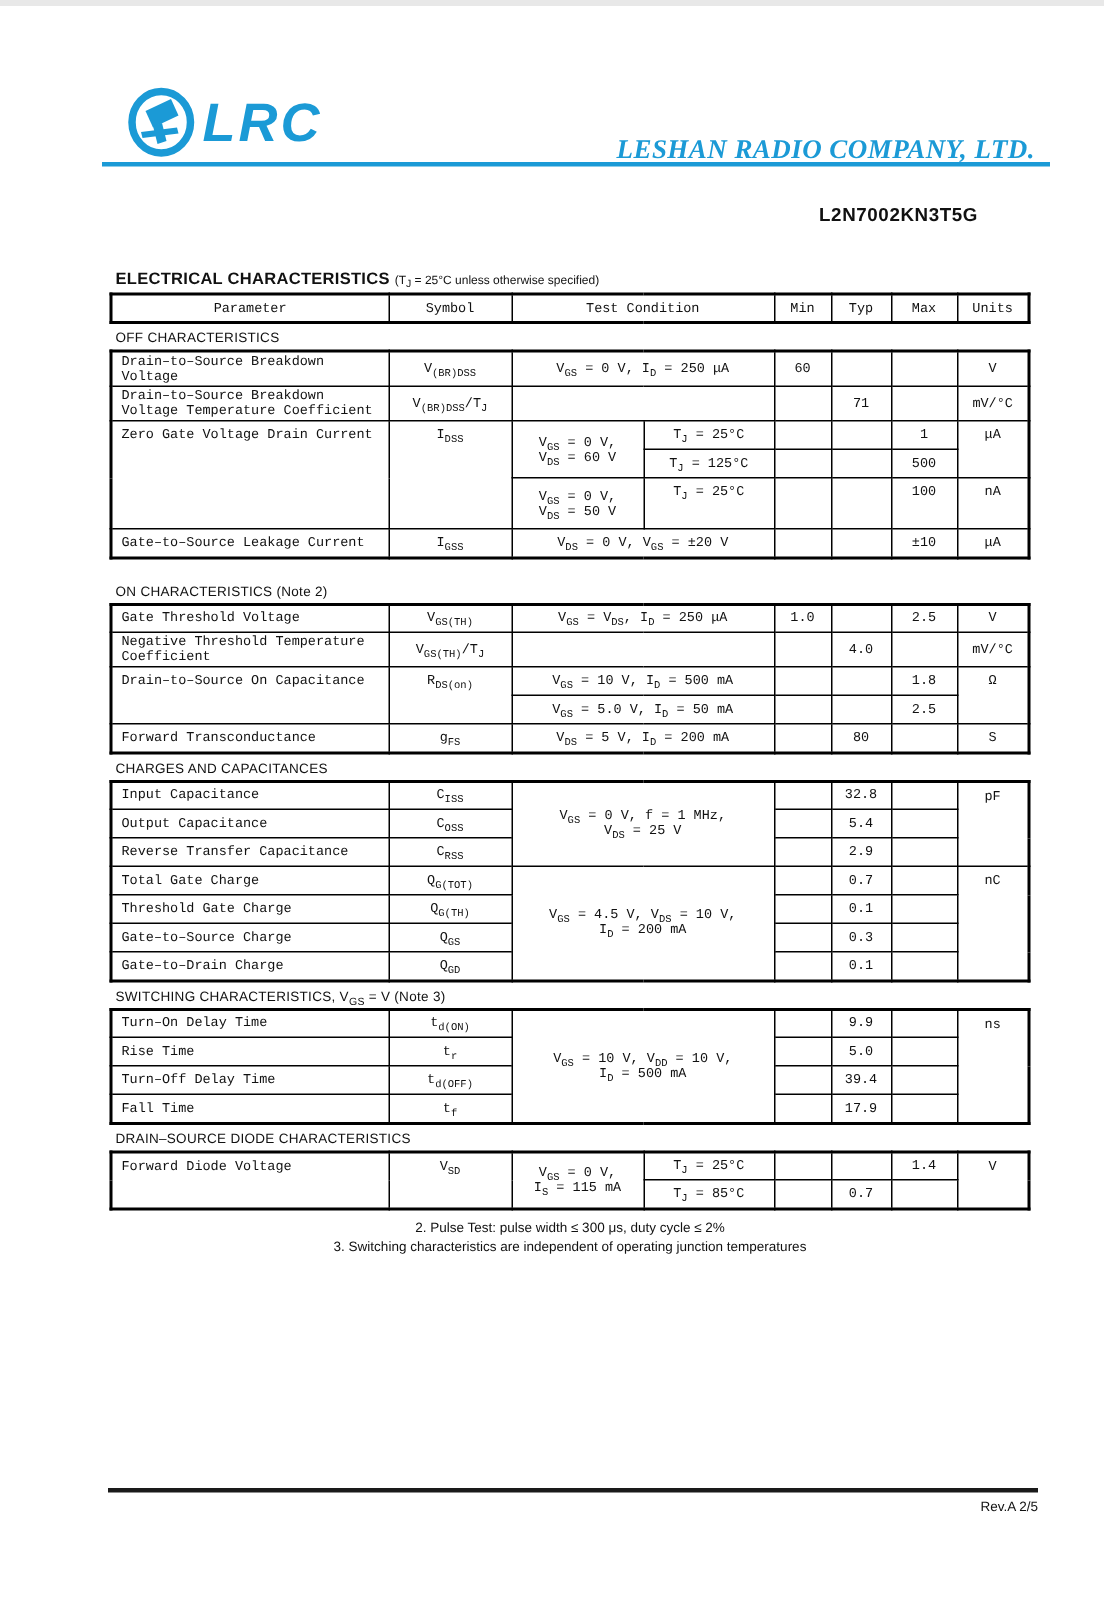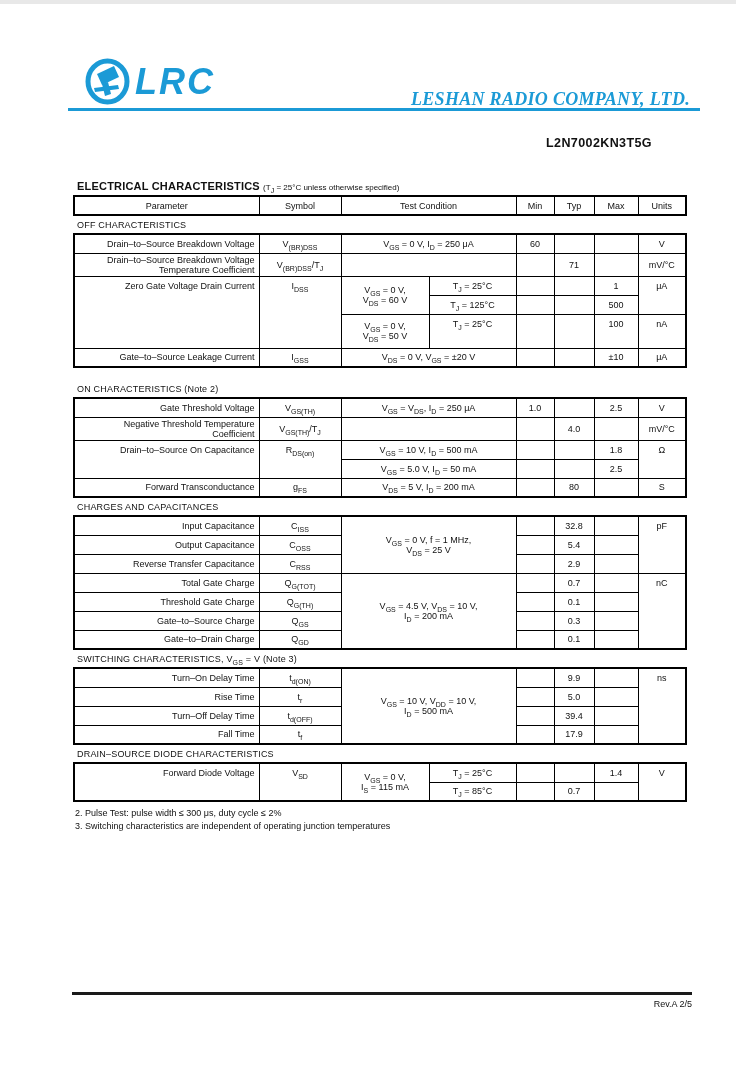--- a/index.html
+++ b/index.html
@@ -12,33 +12,33 @@
   .logo-text { color:#1b9ad6; font-size:36px; font-weight:bold; font-style:italic; letter-spacing:2px; margin-left:4px; line-height:46px; }
   .company { position:absolute; right:46px; top:85px; color:#1b9ad6; font-family:"Liberation Serif", serif; font-style:italic; font-weight:bold; font-size:18px; letter-spacing:0.3px; }
   .blue-rule { position:absolute; left:68px; top:104px; width:632px; height:3px; background:#1b9ad6; }
   .part-number { position:absolute; right:84px; top:132px; font-size:12.5px; font-weight:bold; letter-spacing:0.4px; }
 
   
   .content { position:absolute; left:73px; top:176px; width:612px; }
   .ec-title { font-size:11px; font-weight:bold; letter-spacing:0.2px; margin-bottom:3px; padding-left:4px; }
   .ec-note { font-size:8px; font-weight:normal; letter-spacing:0; }
 
-  table { border-collapse:collapse; width:612px; table-layout:fixed; border:2px solid #000; }
+  table { border-collapse:collapse; width:612px; table-layout:fixed; border:2px solid #000;font-family:Liberation Mono, monospace; }
   col.c-param{width:185px} col.c-sym{width:82px} col.c-cond1{width:88px} col.c-cond2{width:87px}
   col.c-min{width:38px} col.c-typ{width:40px} col.c-max{width:44px} col.c-units{width:48px}
   th, td { border:1px solid #000; font-size:9px; font-weight:normal; text-align:center; vertical-align:middle; padding:1px 2px; }
   tr { height:19px; }
-  td.param { text-align:right; padding-left:6px; padding-right:4px; }
+  td.param { text-align:left; padding-left:6px; padding-right:4px; }
   td.vt { vertical-align:top; padding-top:4px; }
   .pre { white-space:pre-line; }
   sub { font-size:7px; line-height:0; }
 
   .section-label { font-size:9px; padding:4px 0 3px 4px; letter-spacing:0.2px; }
   .gap { height:12px; }
-  .notes { margin-top:5px; font-size:9px; line-height:13px; padding-left:2px; }
+  .notes { margin-top:5px; font-size:9px; line-height:13px; padding-left:2px;text-align:center; }
 
   
   .footer-rule { position:absolute; left:72px; top:988px; width:620px; height:2.5px; background:#1a1a1a; }
   .rev { position:absolute; right:44px; top:995px; font-size:9px; }
 </style>
 </head>
 <body>
 
 <div class="page">
 

